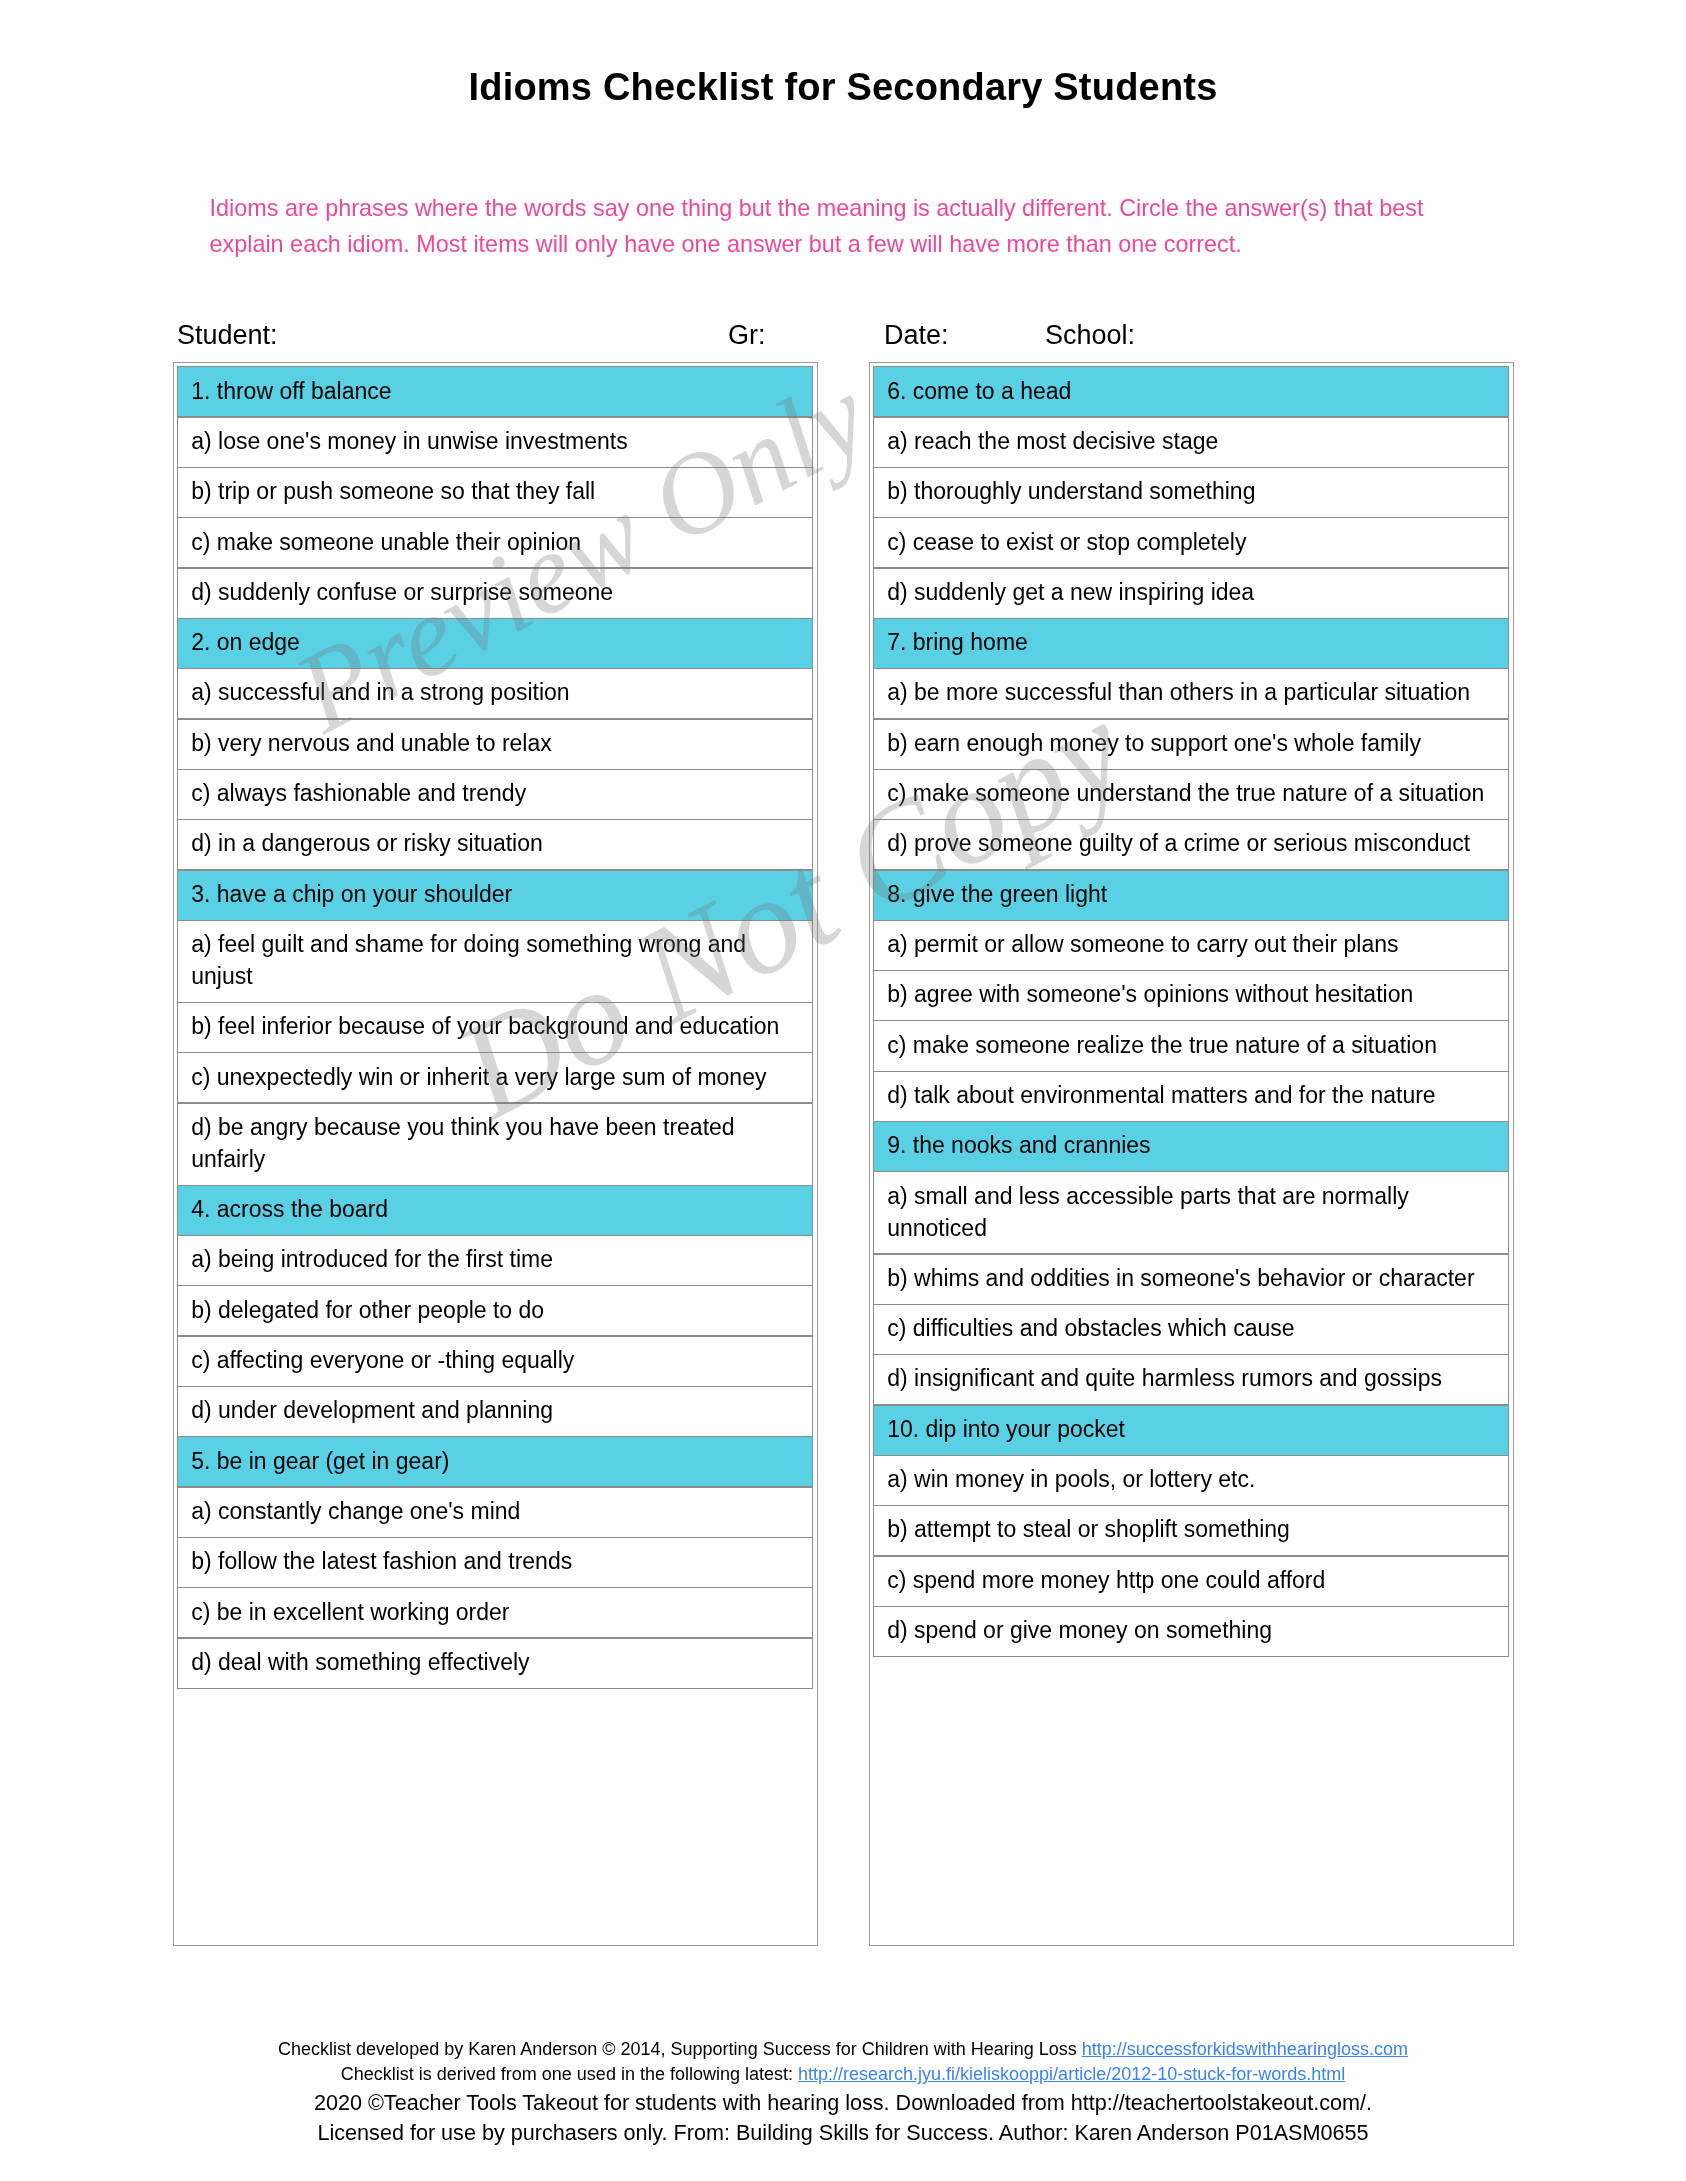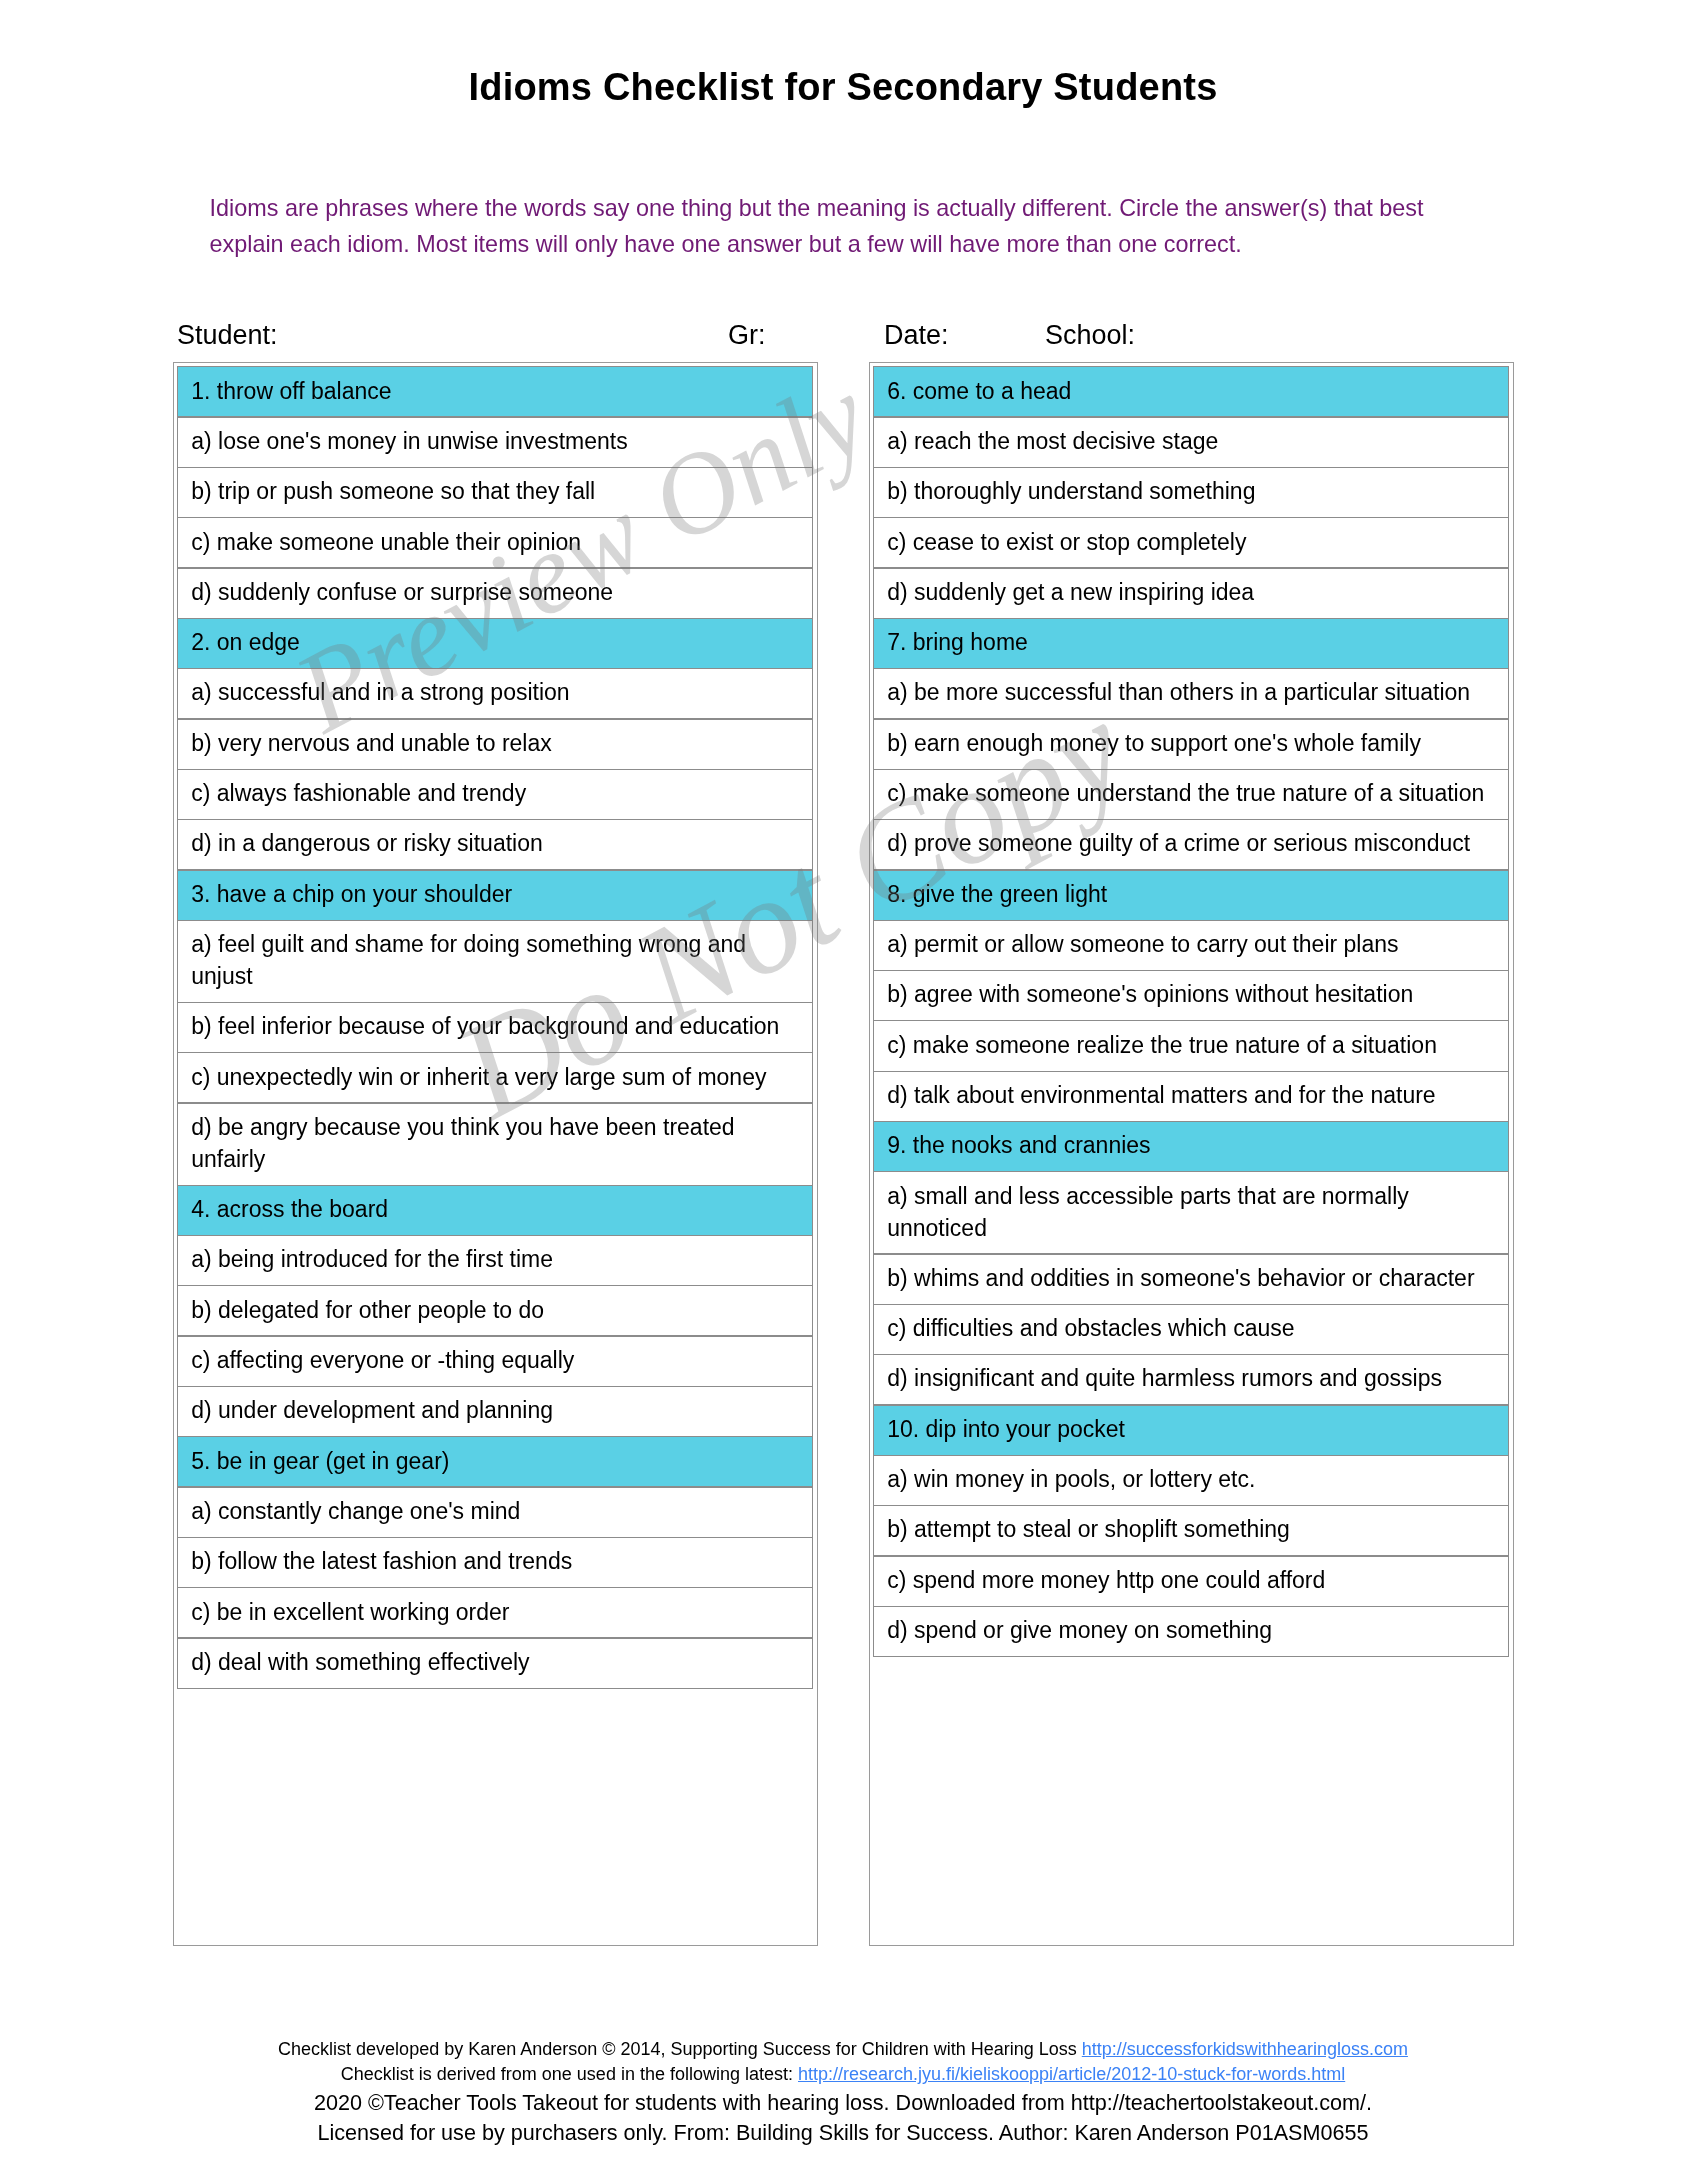--- a/index.html
+++ b/index.html
@@ -29,21 +29,21 @@
     margin: 0;
     padding-top: 66px;
     letter-spacing: 0.2px;
   }
   .intro {
     margin: 0 auto;
     width: 1267px;
     padding-top: 81px;
     font-size: 23.4px;
     line-height: 1.55;
-    color: #701a75;
+    color: #ec4899;
   }
   .meta-row {
     margin: 0 auto;
     width: 1332px;
     padding-top: 57px;
     display: flex;
     font-size: 27px;
   }
   .meta-left {
     width: 643px;

